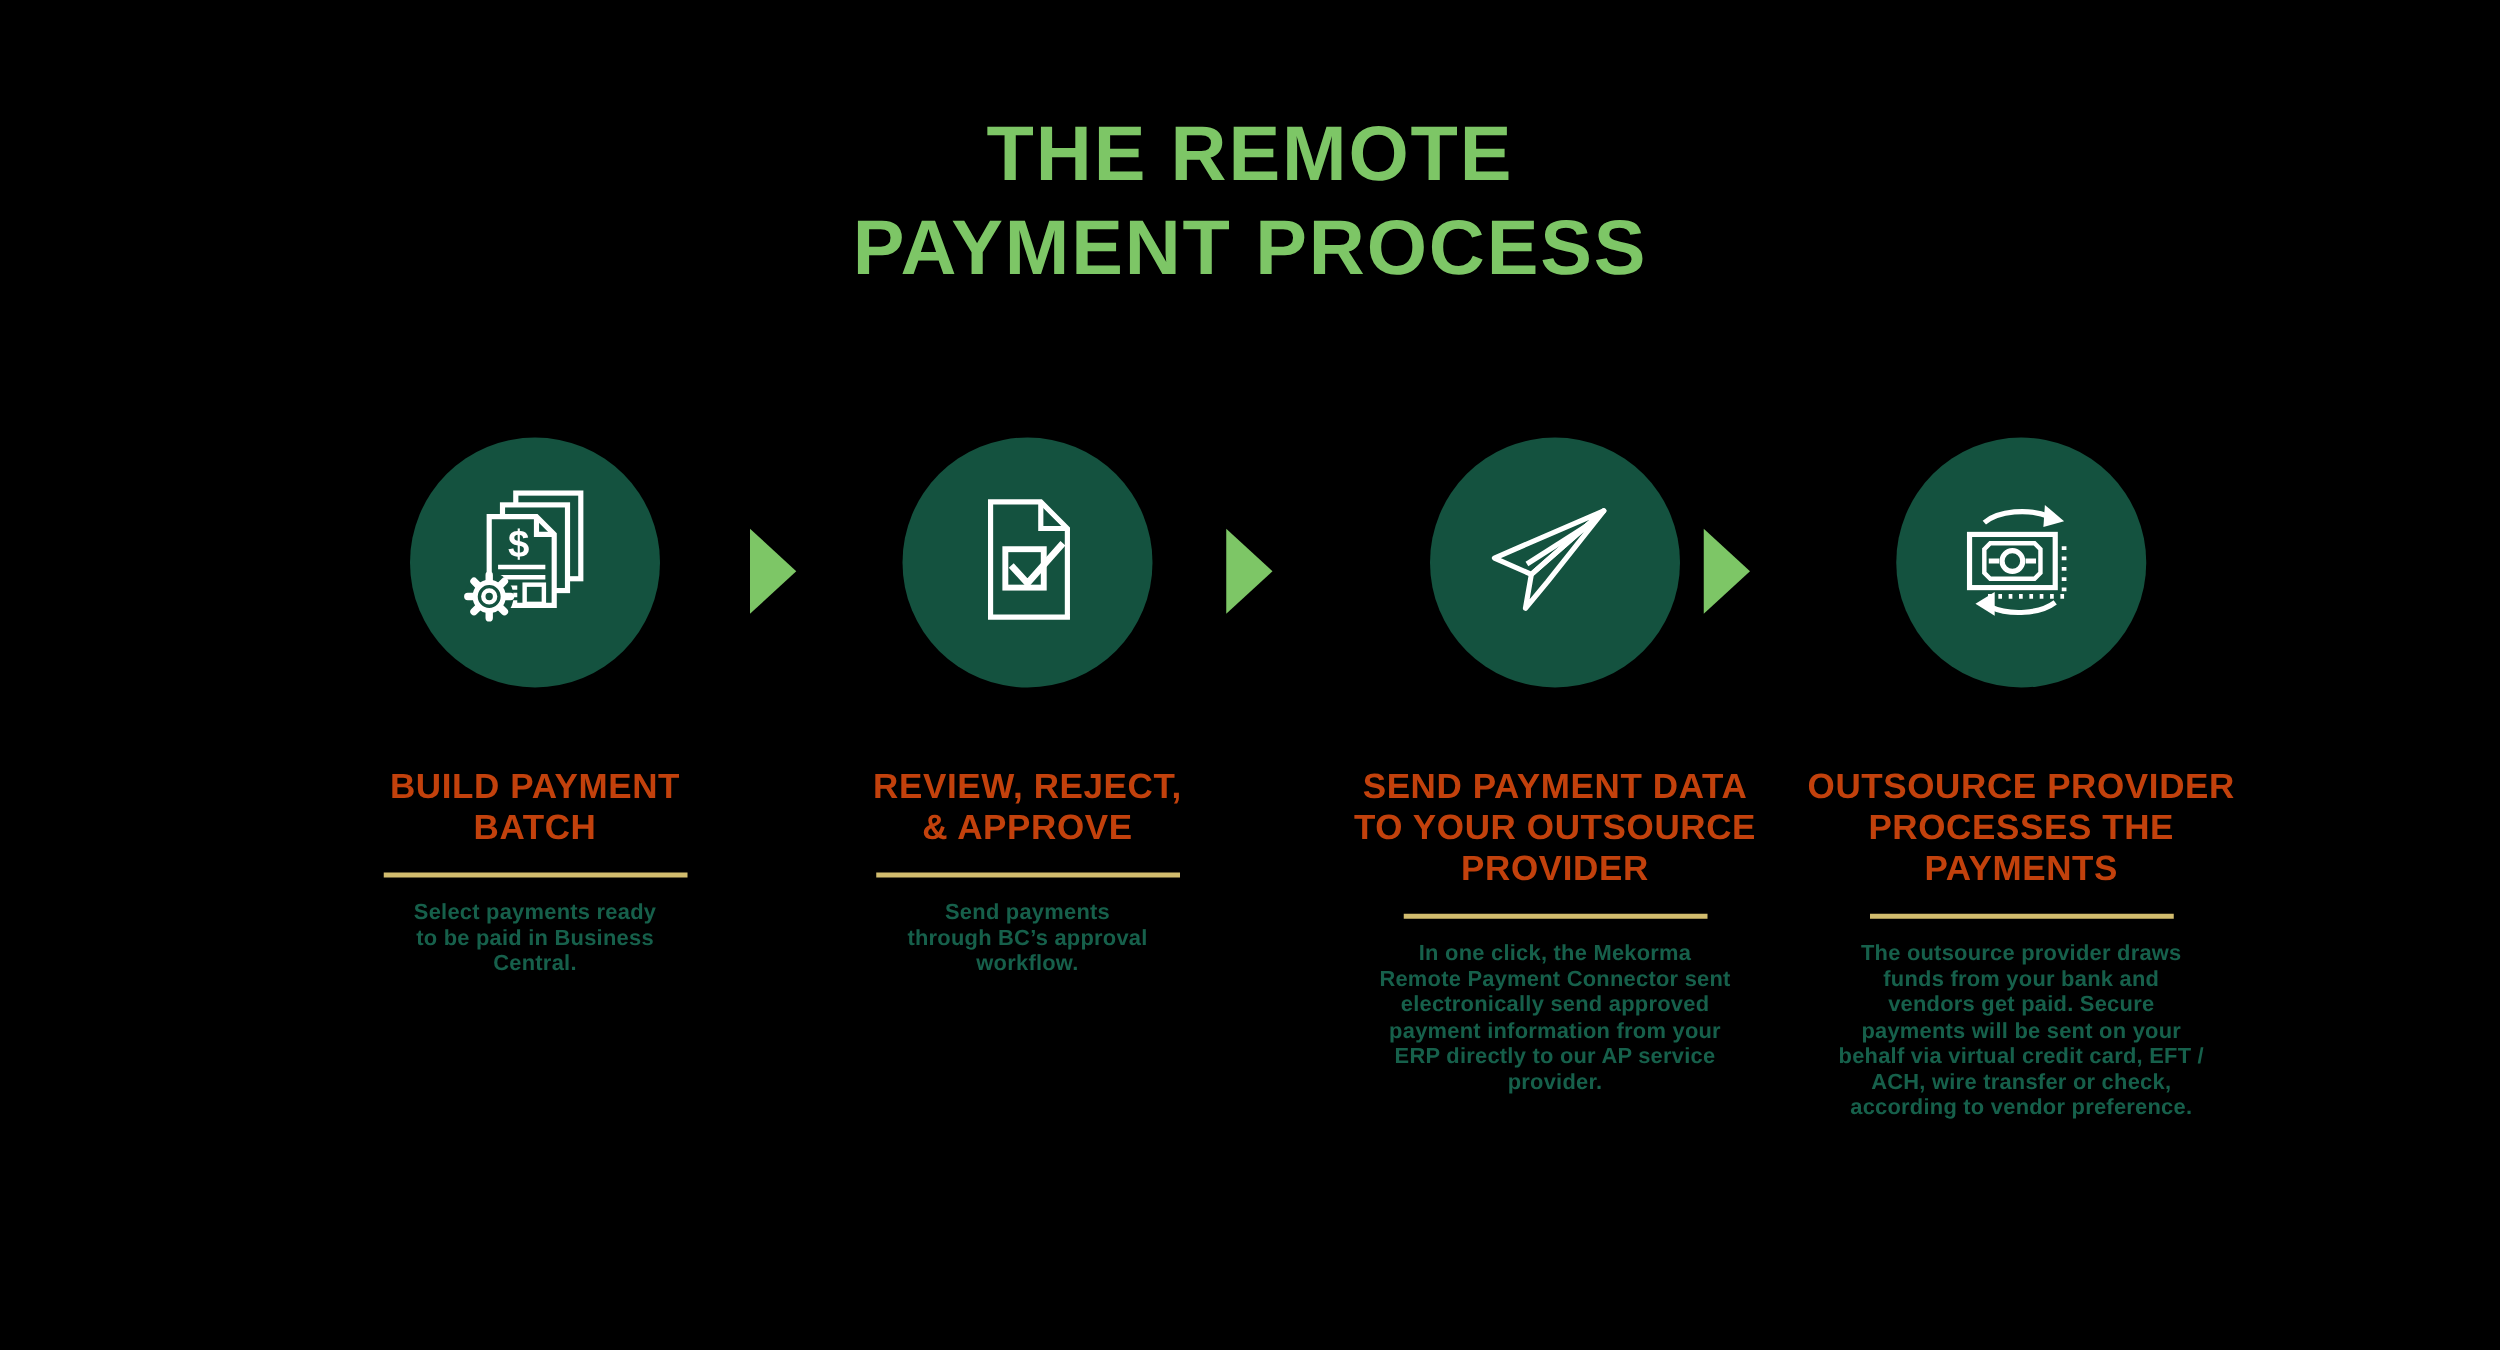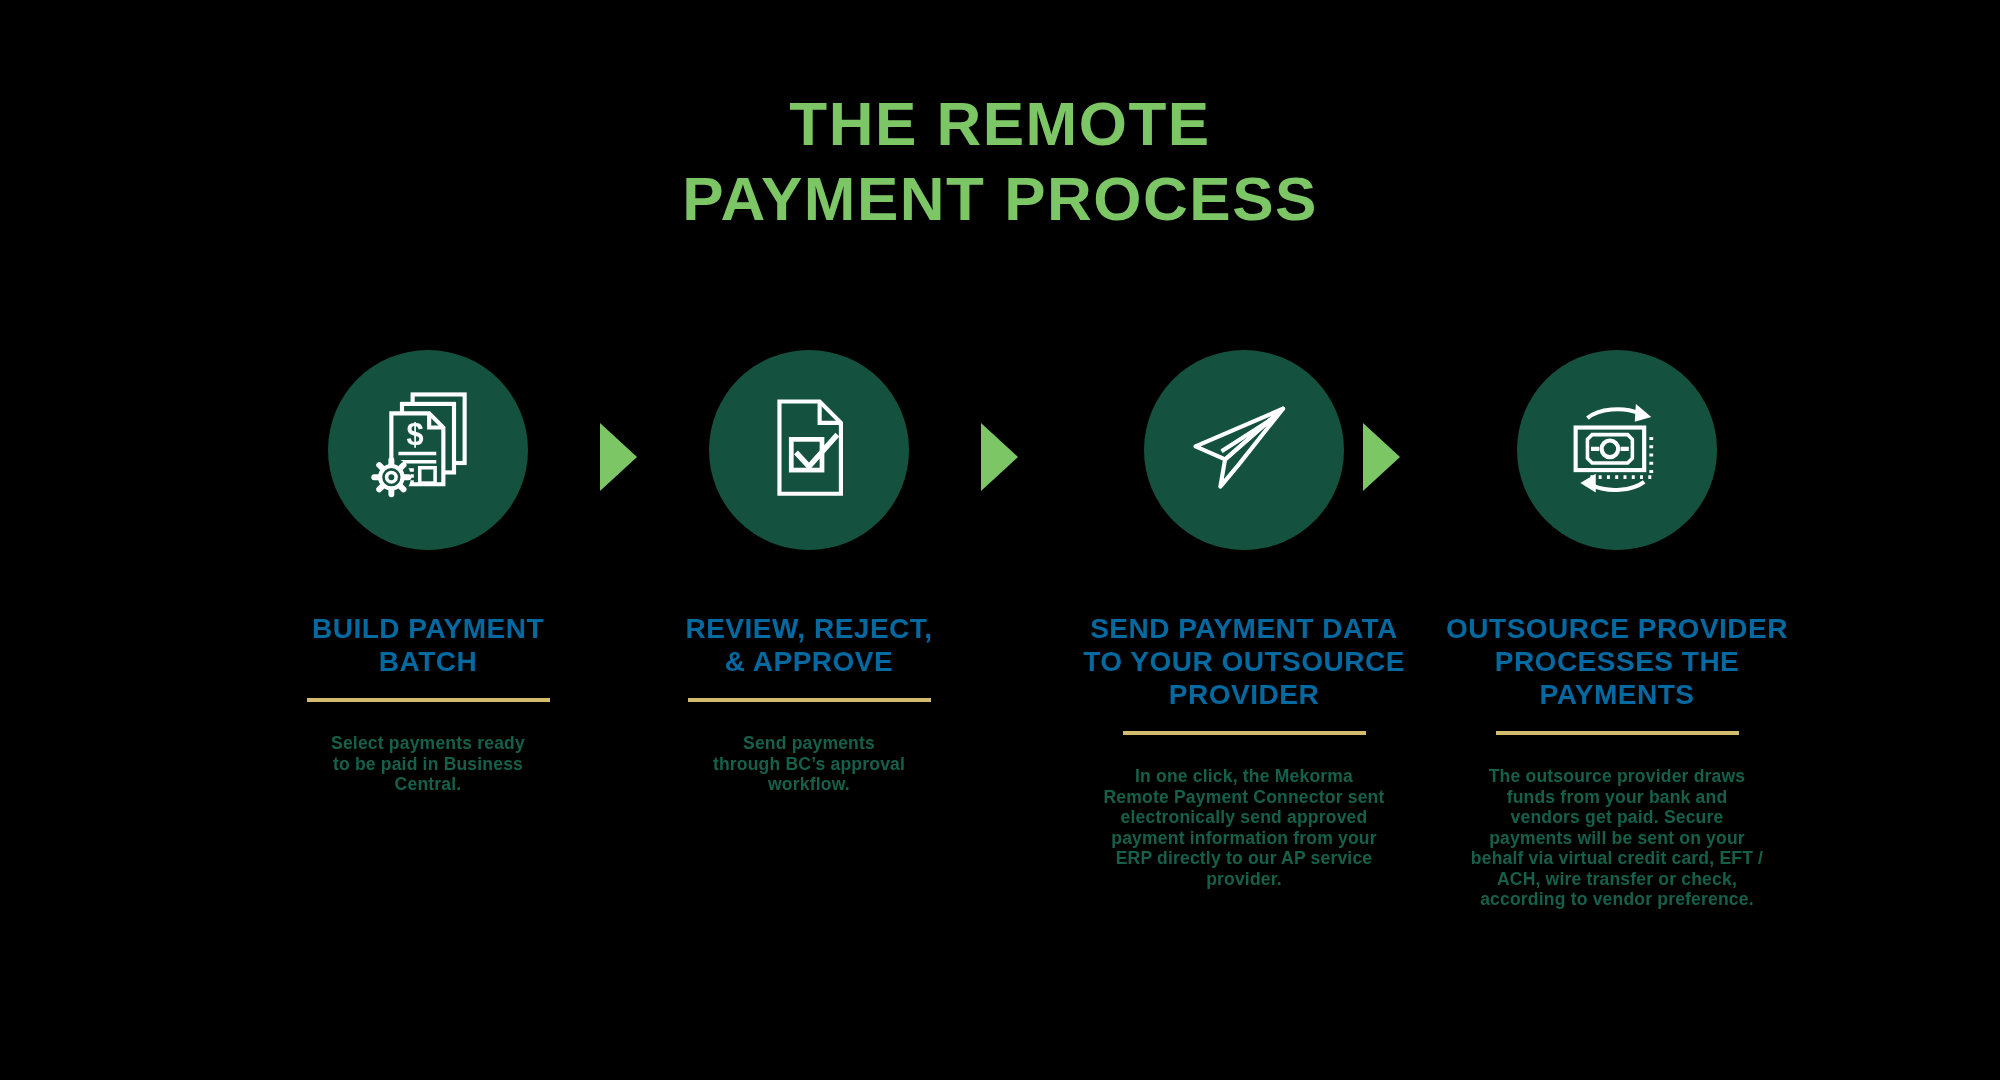--- a/index.html
+++ b/index.html
@@ -10,35 +10,35 @@
   .title{
     position:absolute;top:86px;left:0;width:2000px;
     text-align:center;white-space:pre-line;
     font-size:62px;line-height:75px;font-weight:800;letter-spacing:1.5px;
     color:#7DC666;
   }
   .step{
     position:absolute;top:350px;width:360px;
     display:flex;flex-direction:column;align-items:center;
   }
-  .step1{left:248px;} .step2{left:629px;} .step3{left:1064px;} .step4{left:1437px;}
+  .step1{left:248px;} .step2{left:642px;} .step3{left:1064px;} .step4{left:1437px;}
   .circle{
     width:200px;height:200px;border-radius:50%;background:#14523F;
     display:flex;align-items:center;justify-content:center;flex:0 0 auto;
   }
   .heading{
     margin-top:62px;text-align:center;white-space:pre-line;
     font-size:28px;line-height:33px;font-weight:800;letter-spacing:0.5px;
-    color:#0369a1;
+    color:#c2410c;
   }
   .rule{
     margin-top:20px;width:243px;height:4px;background:#D2BC6E;flex:0 0 auto;
   }
   .desc{
-    margin-top:31px;text-align:center;white-space:pre-line;
+    margin-top:17px;text-align:center;white-space:pre-line;
     font-size:17.5px;line-height:20.5px;font-weight:700;letter-spacing:0.2px;
     color:#16604B;
   }
   .flow-arrow{
     position:absolute;top:423px;width:0;height:0;
     border-top:34px solid transparent;border-bottom:34px solid transparent;
     border-left:37px solid #7DC666;
   }
   .arrow1{left:600px;} .arrow2{left:981px;} .arrow3{left:1363px;}
   .icon-svg{display:block;}

